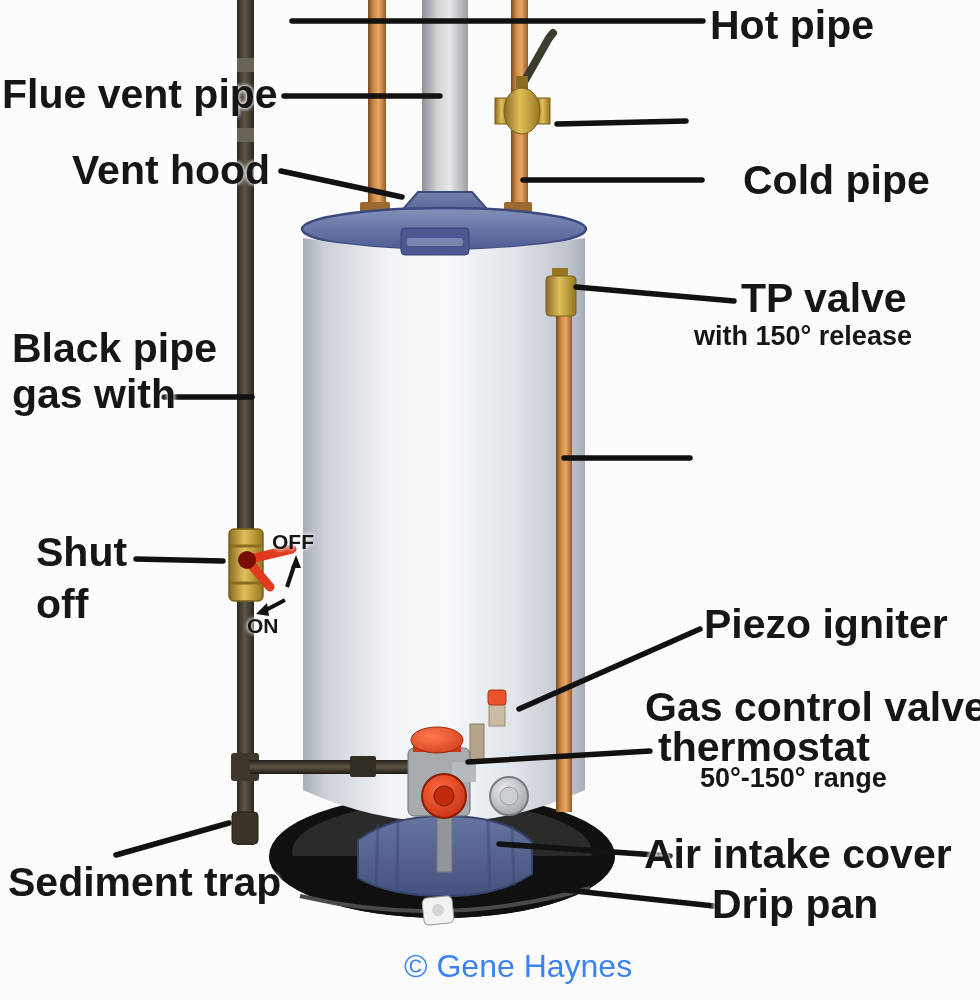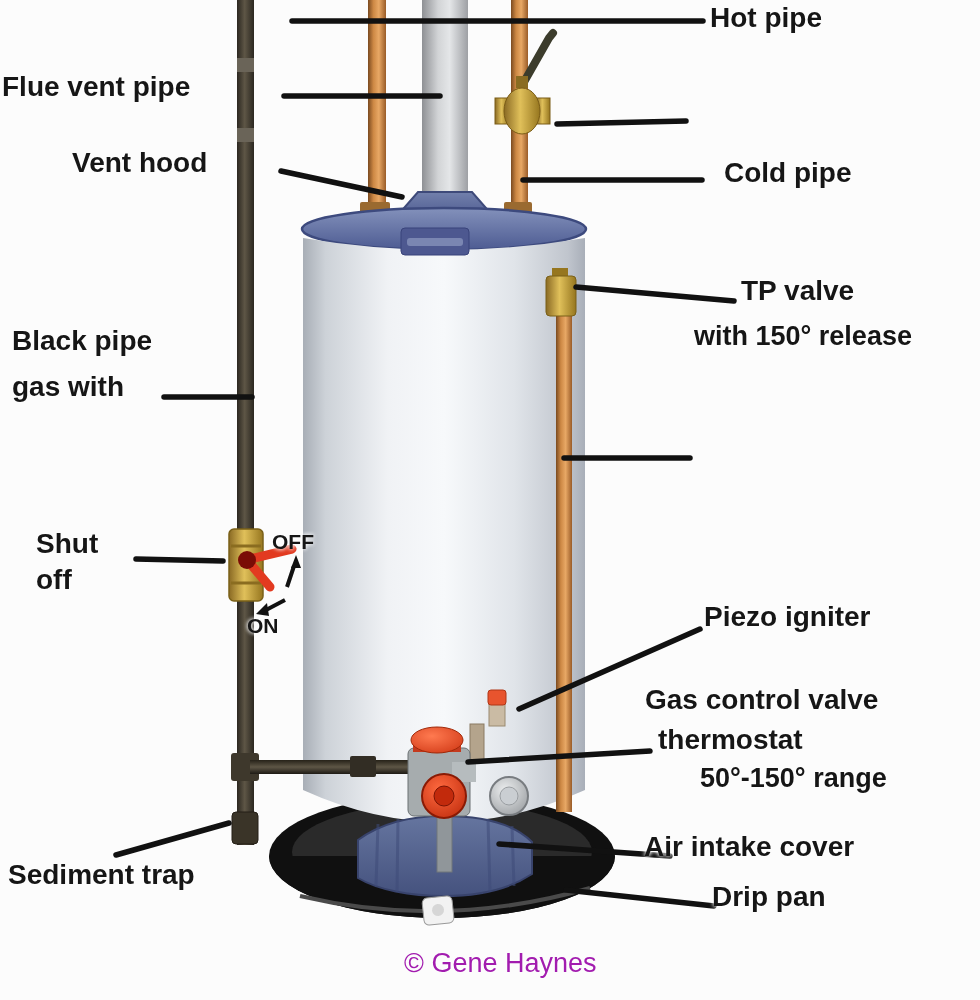--- a/index.html
+++ b/index.html
@@ -1,24 +1,24 @@
 <!DOCTYPE html>
 <html><head>
 <meta charset="utf-8">
 <style>
   html,body{margin:0;padding:0;background:#fff;}
   #canvas{position:relative;width:980px;height:1000px;background:#fcfcfc;overflow:hidden;
           font-family:"Liberation Sans",sans-serif;}
   #diagram{position:absolute;left:0;top:0;}
-  .lbl{position:absolute;font-weight:700;font-size:28px;line-height:1.1;color:#161616;
+  .lbl{position:absolute;font-weight:700;font-size:41px;line-height:1.1;color:#161616;
        white-space:nowrap;z-index:5;
        text-shadow:0 0 4px rgba(255,255,255,.9),0 0 4px rgba(255,255,255,.9);}
   .sub{font-size:27px;}
   .tiny{font-size:21px;}
-  .credit{font-weight:400;font-size:27px;color:#a21caf;}
+  .credit{font-weight:400;font-size:32px;color:#3b82f6;}
   .twoline{line-height:1.28;}
 </style>
 </head>
 <body>
 
 <div id="canvas">
 
 <svg id="diagram" width="980" height="1000" viewBox="0 0 980 1000">
   <defs>
     <linearGradient id="copperH" x1="0" y1="0" x2="1" y2="0">
@@ -168,21 +168,21 @@
     <path d="M468,762 L650,751"></path>
     <path d="M116,855 L229,823"></path>
     <path d="M499,844 L670,856"></path>
     <path d="M566,890 L714,906"></path>
   </g>
 </svg>
 
 <div class="lbl" style="left:710px;top:3px">Hot pipe</div>
 <div class="lbl" style="left:2px;top:72px">Flue vent pipe</div>
 <div class="lbl" style="left:72px;top:148px">Vent hood</div>
-<div class="lbl" style="left:724px;top:158px">Cold pipe</div>
+<div class="lbl" style="left:743px;top:158px">Cold pipe</div>
 <div class="lbl" style="left:741px;top:276px">TP valve</div>
 <div class="lbl sub" style="left:694px;top:322px">with 150° release</div>
 <div class="lbl" style="left:12px;top:326px">Black pipe</div>
 <div class="lbl" style="left:12px;top:372px">gas with</div>
 <div class="lbl twoline" style="left:36px;top:526px;width:92px">
   <div>Shut</div>
   <div>off</div>
 </div>
 <div class="lbl tiny" style="left:272px;top:530px">OFF</div>
 <div class="lbl tiny" style="left:247px;top:614px">ON</div>

